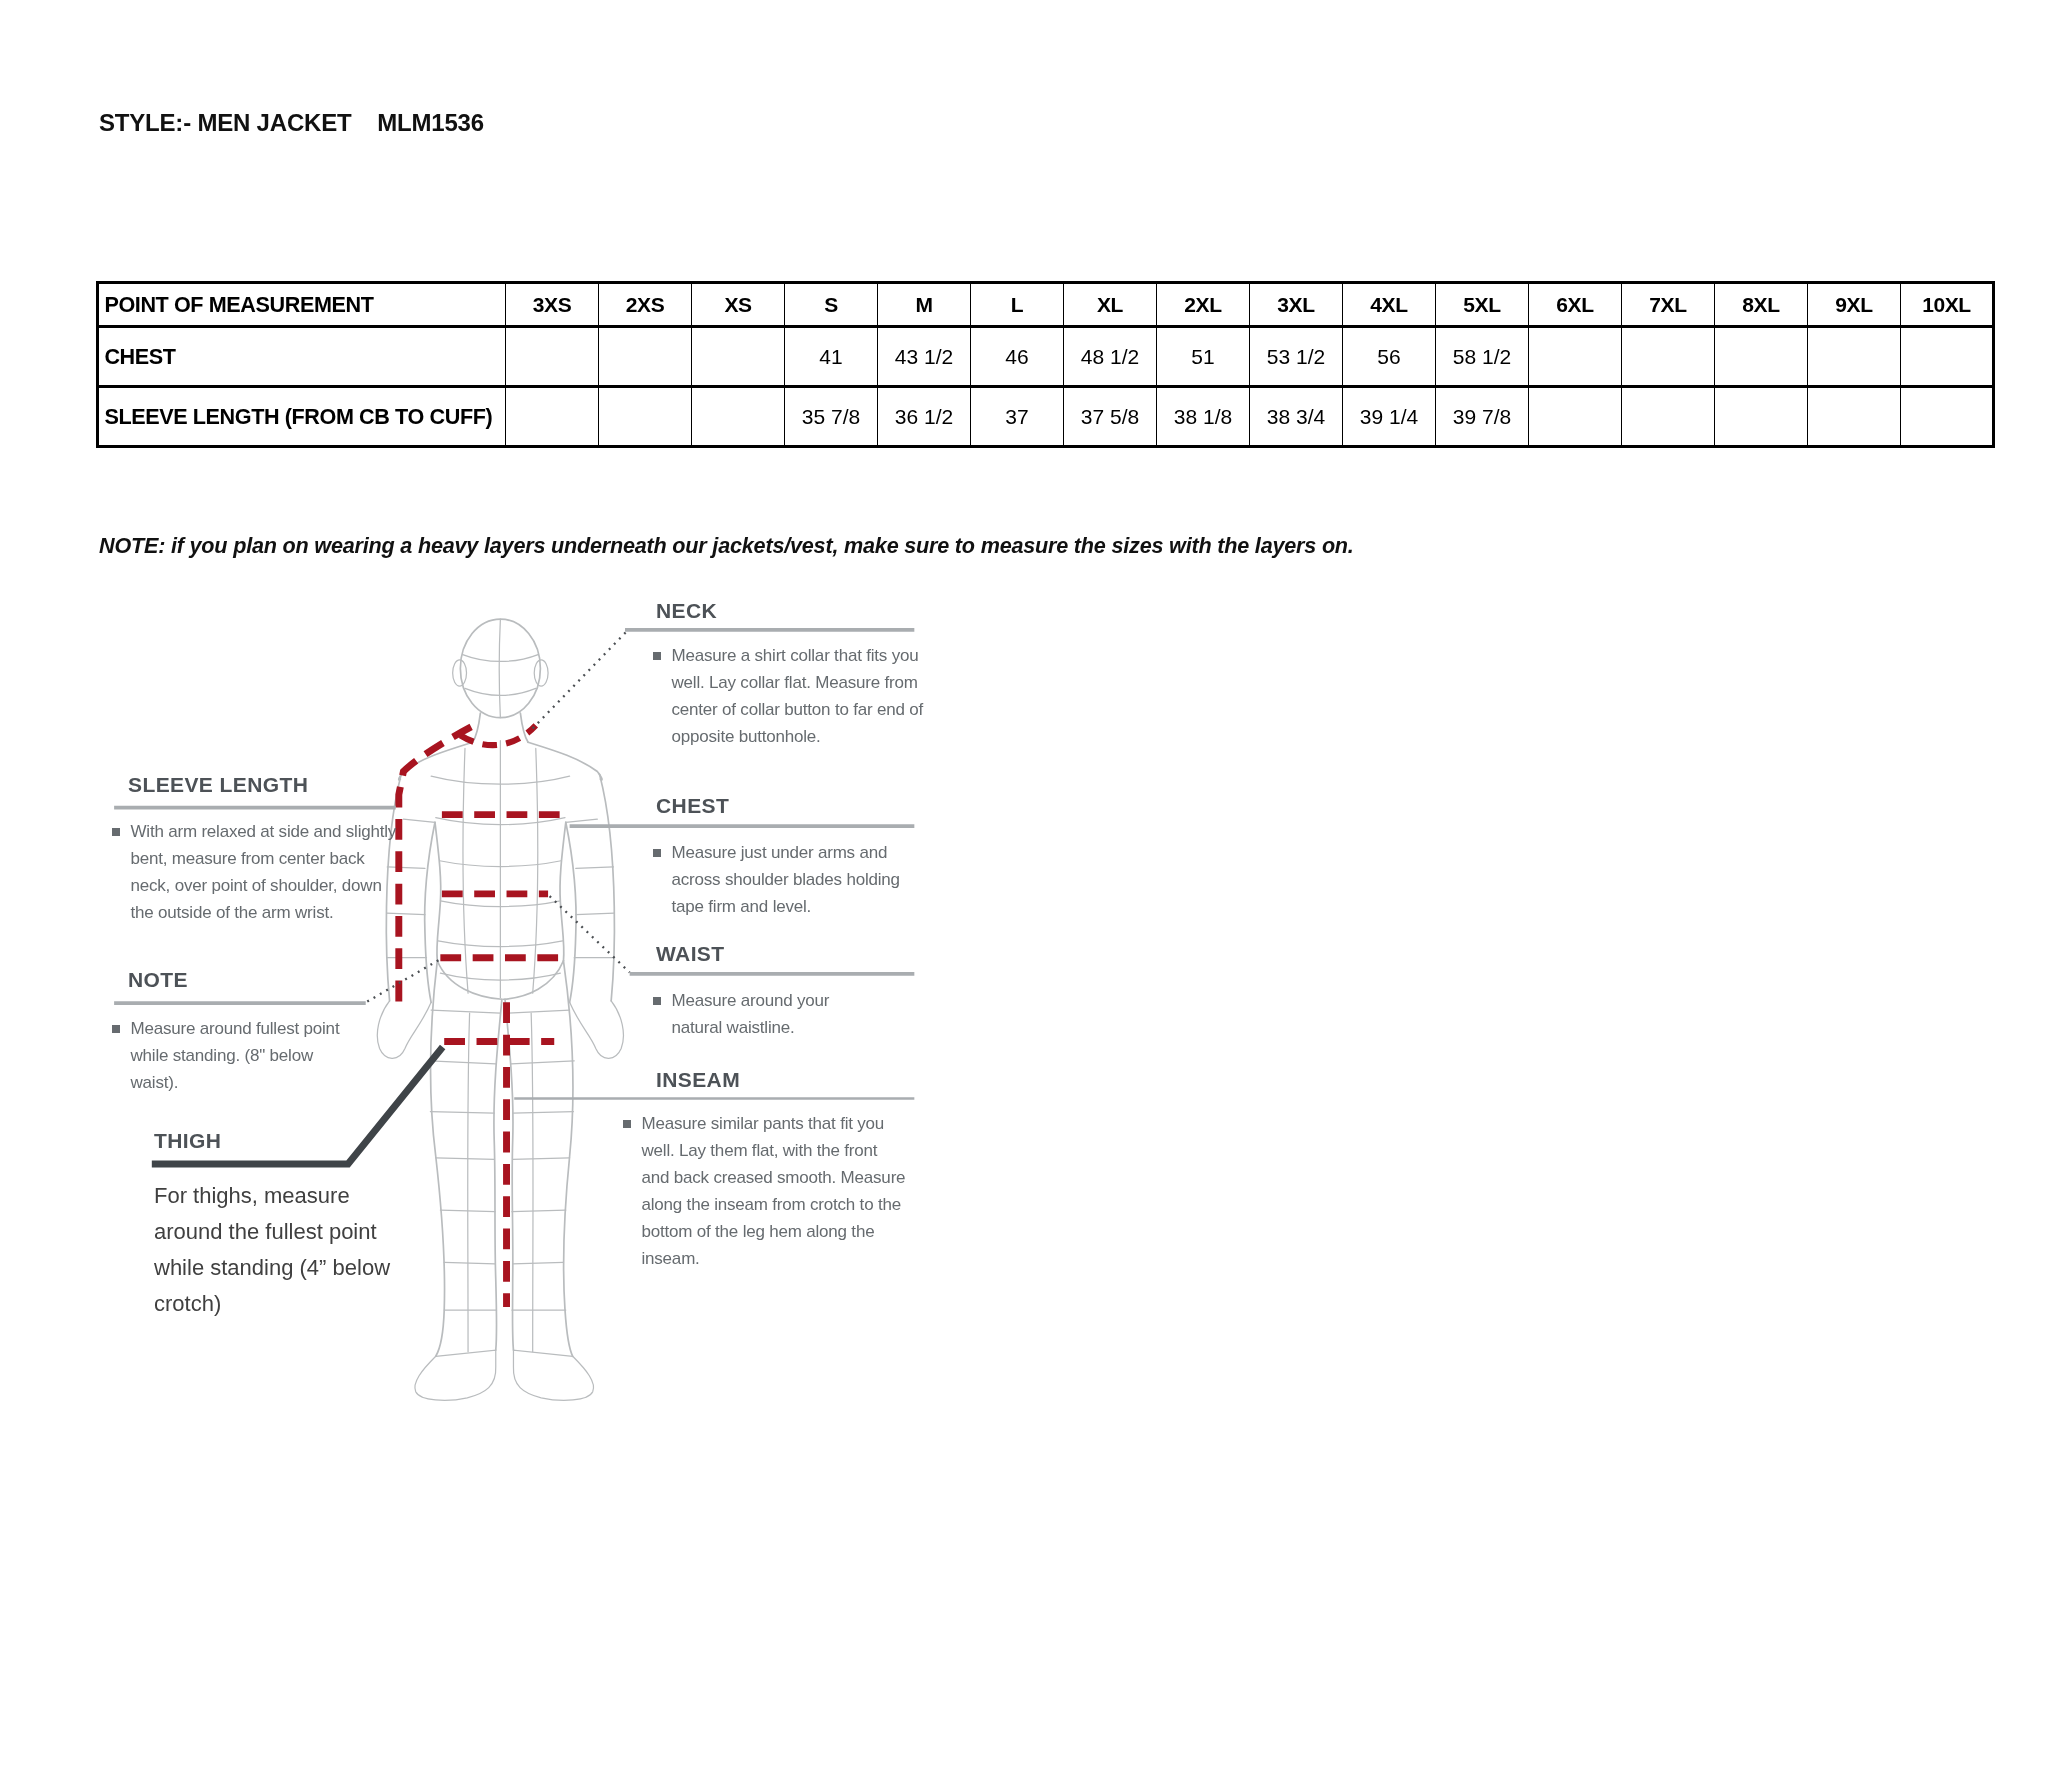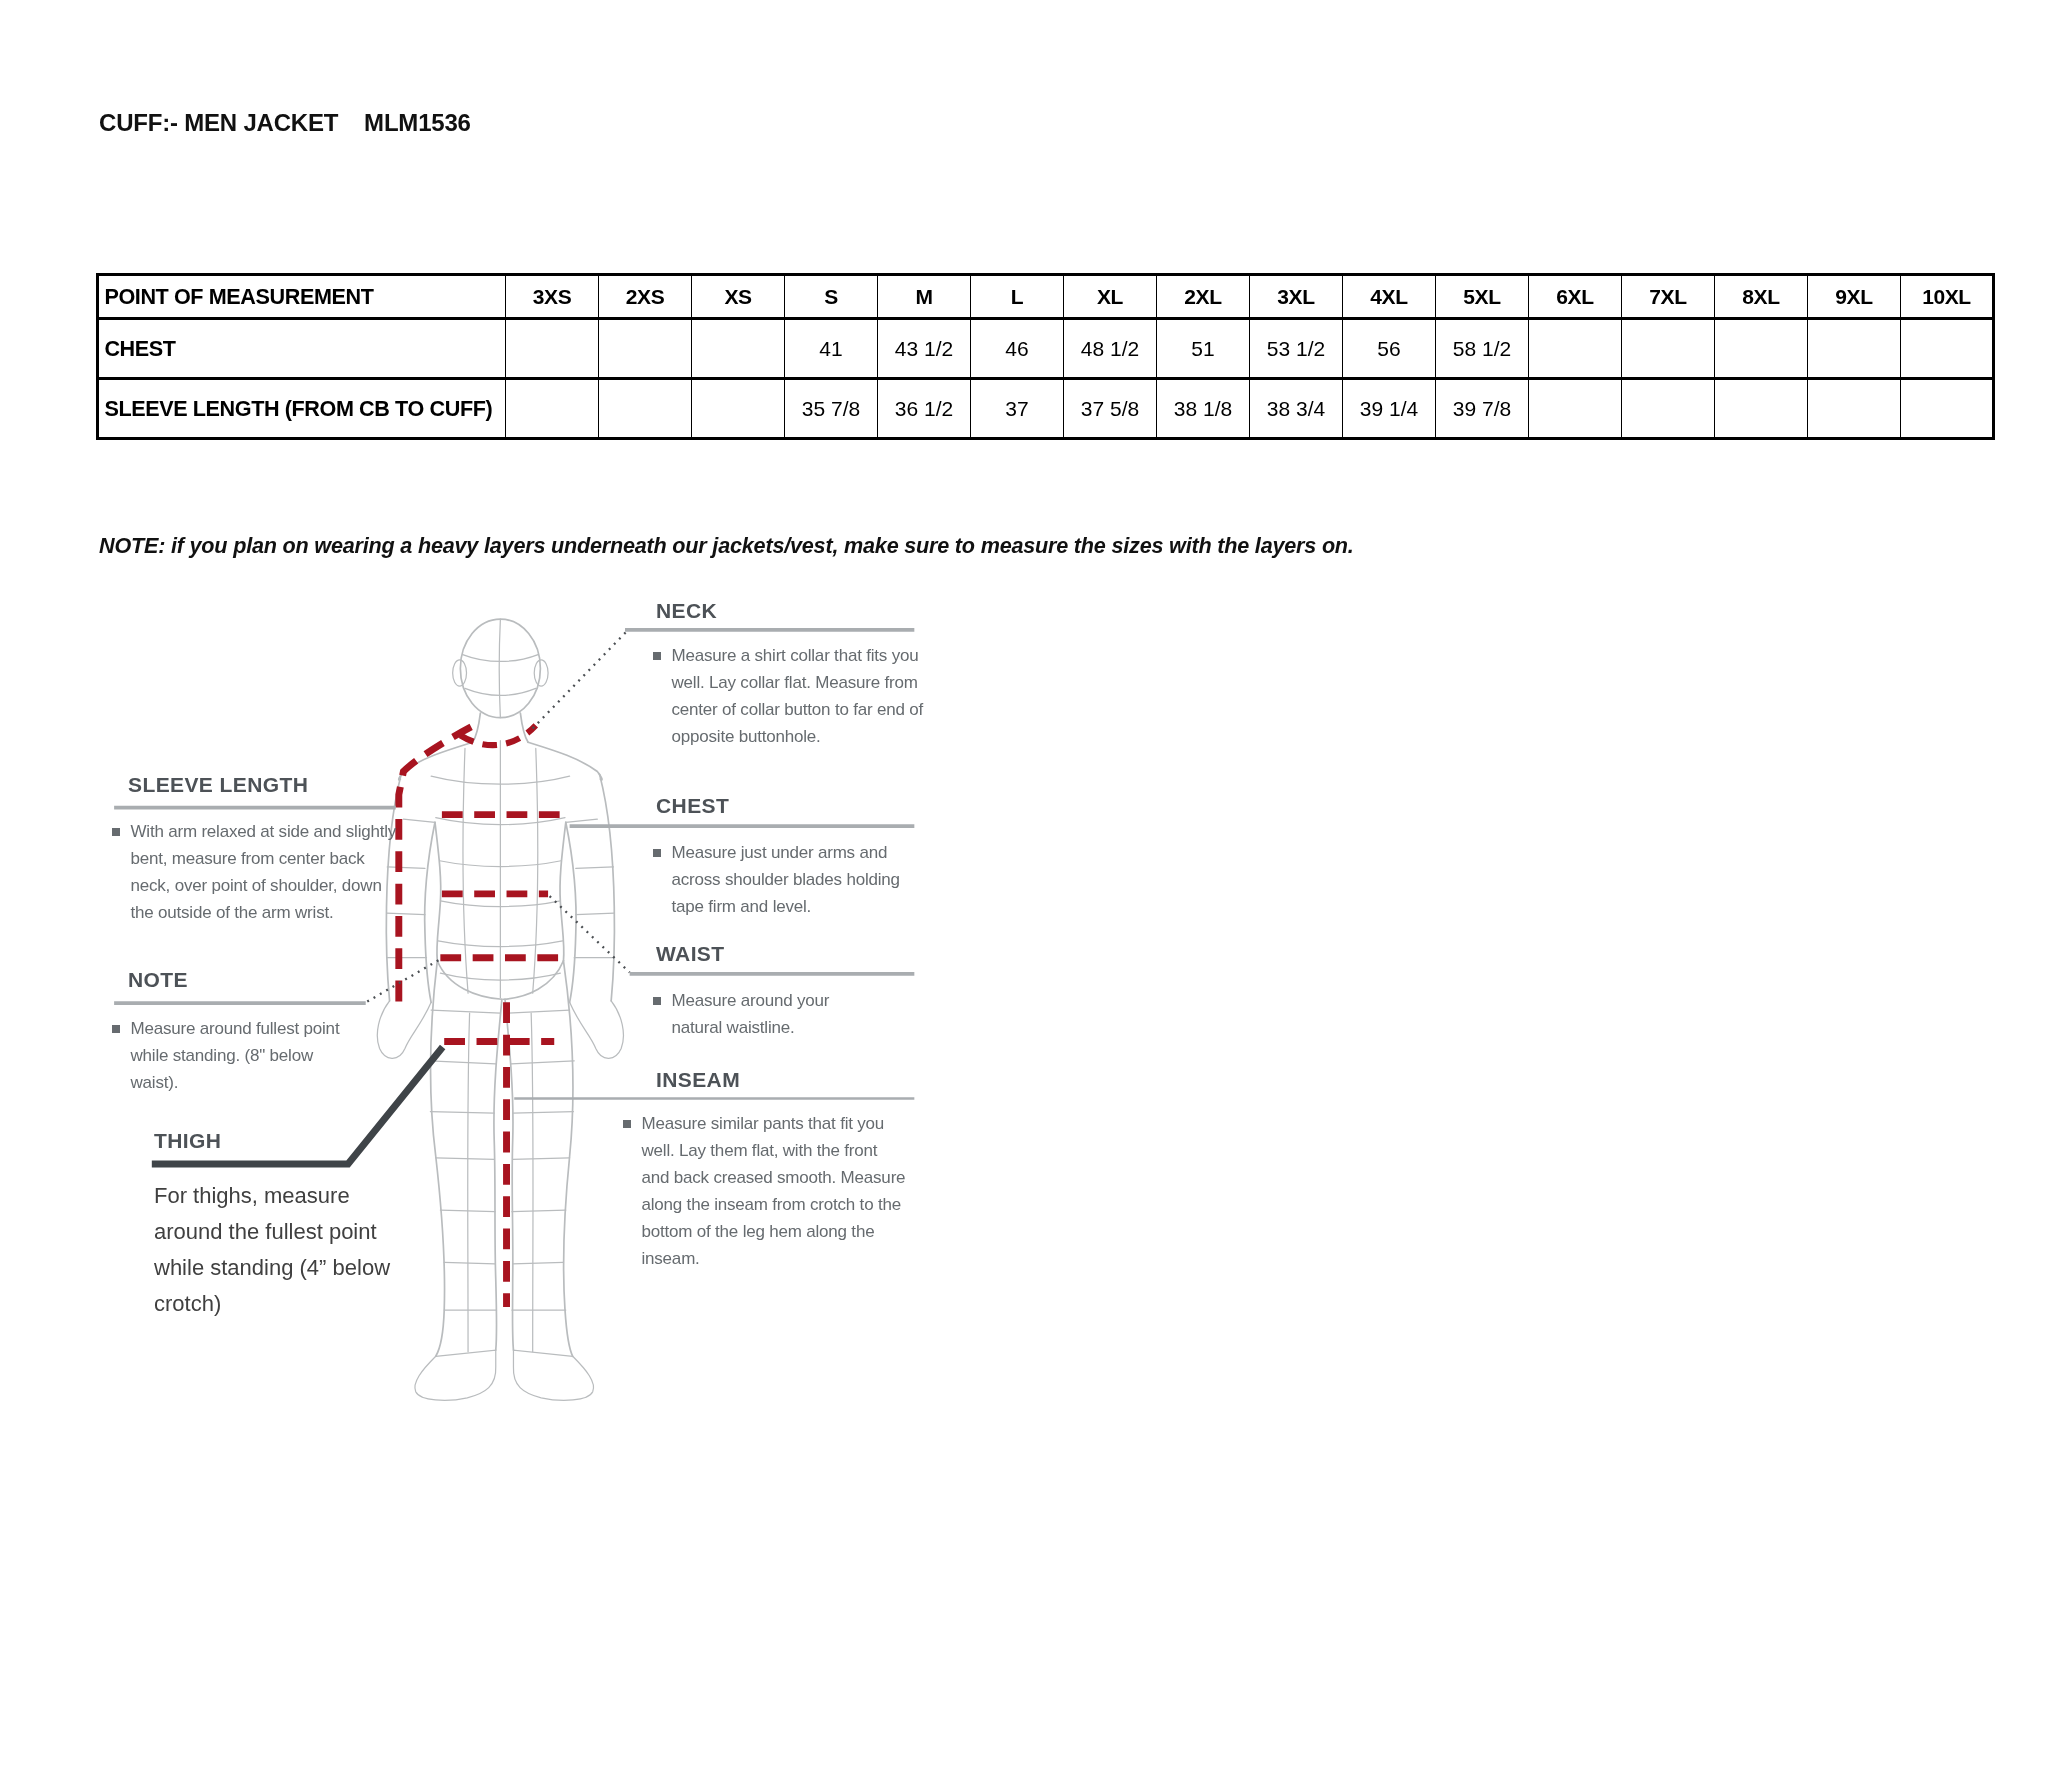--- a/index.html
+++ b/index.html
@@ -22,20 +22,21 @@
   .doc-note{
     position:absolute;left:99px;top:533px;font-size:21.6px;font-weight:bold;color:#111;
     letter-spacing:-0.2px;
     font-style:italic;
   }
   
   .size-table-wrap{position:absolute;left:96px;top:273px;width:1897px;}
   table.size-table{
     border-collapse:collapse;table-layout:fixed;width:100%;
     border:3.1px solid #000;
+    margin-top:8px;
   }
   table.size-table th,table.size-table td{
     border:1.5px solid #000;text-align:center;vertical-align:middle;
     font-size:21px;overflow:hidden;white-space:nowrap;
   }
   table.size-table thead tr{height:44px;}
   table.size-table tbody tr{height:60px;}
   table.size-table tbody tr{border-top:3.1px solid #000;}
   table.size-table thead tr{border-bottom:3.1px solid #000;}
   table.size-table th{font-weight:bold;letter-spacing:-0.4px;}
@@ -67,21 +68,21 @@
   .rule{stroke:#a9adb0;stroke-width:5;}
   .rule-thin{stroke:#a9adb0;stroke-width:3.5;}
   .dotted{stroke:#4a4e52;stroke-width:3;stroke-dasharray:2.5 7;fill:none;}
   .thigh-lead{stroke:#3f4448;stroke-width:9;fill:none;}
 </style>
 </head>
 <body>
 
 <div id="page">
 
-  <div class="doc-title">CUFF:- MEN JACKET    MLM1536</div>
+  <div class="doc-title">STYLE:- MEN JACKET    MLM1536</div>
 
   <div class="size-table-wrap">
     <table class="size-table">
       <colgroup>
         <col style="width:408px">
         <col span="16" style="width:93px">
       </colgroup>
       <thead>
         <tr>
             <th class="pom">POINT OF MEASUREMENT</th>

